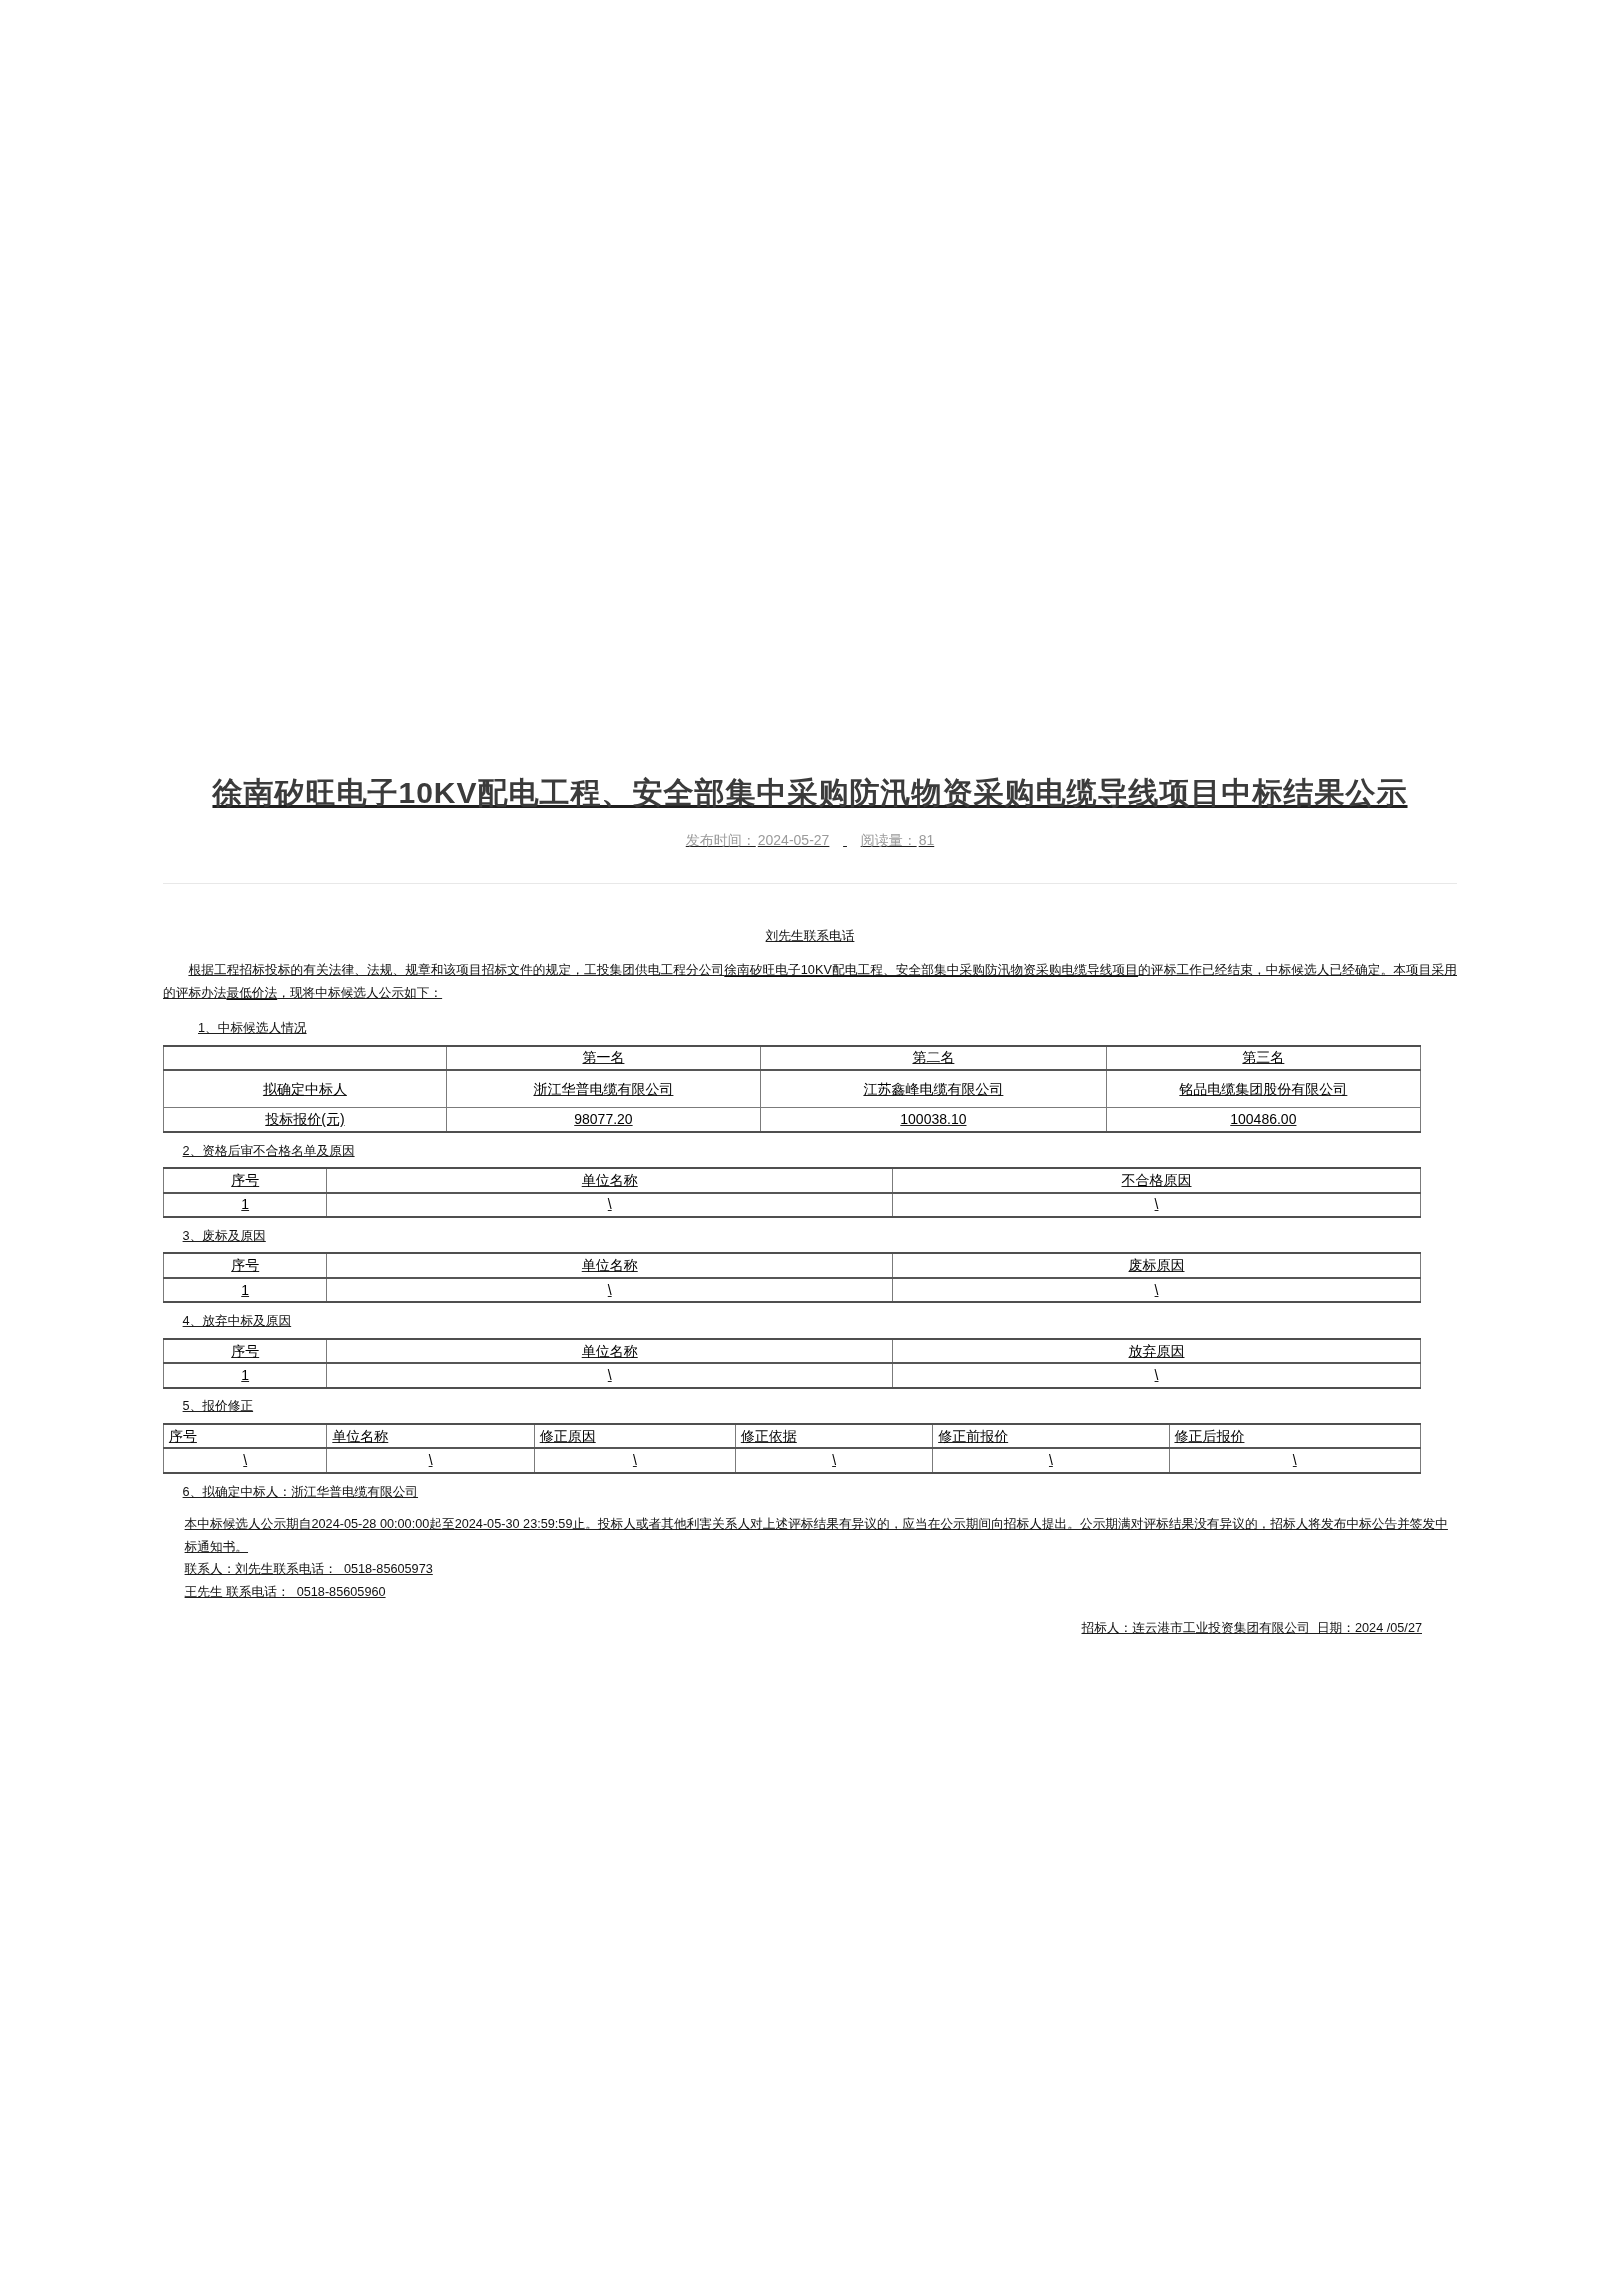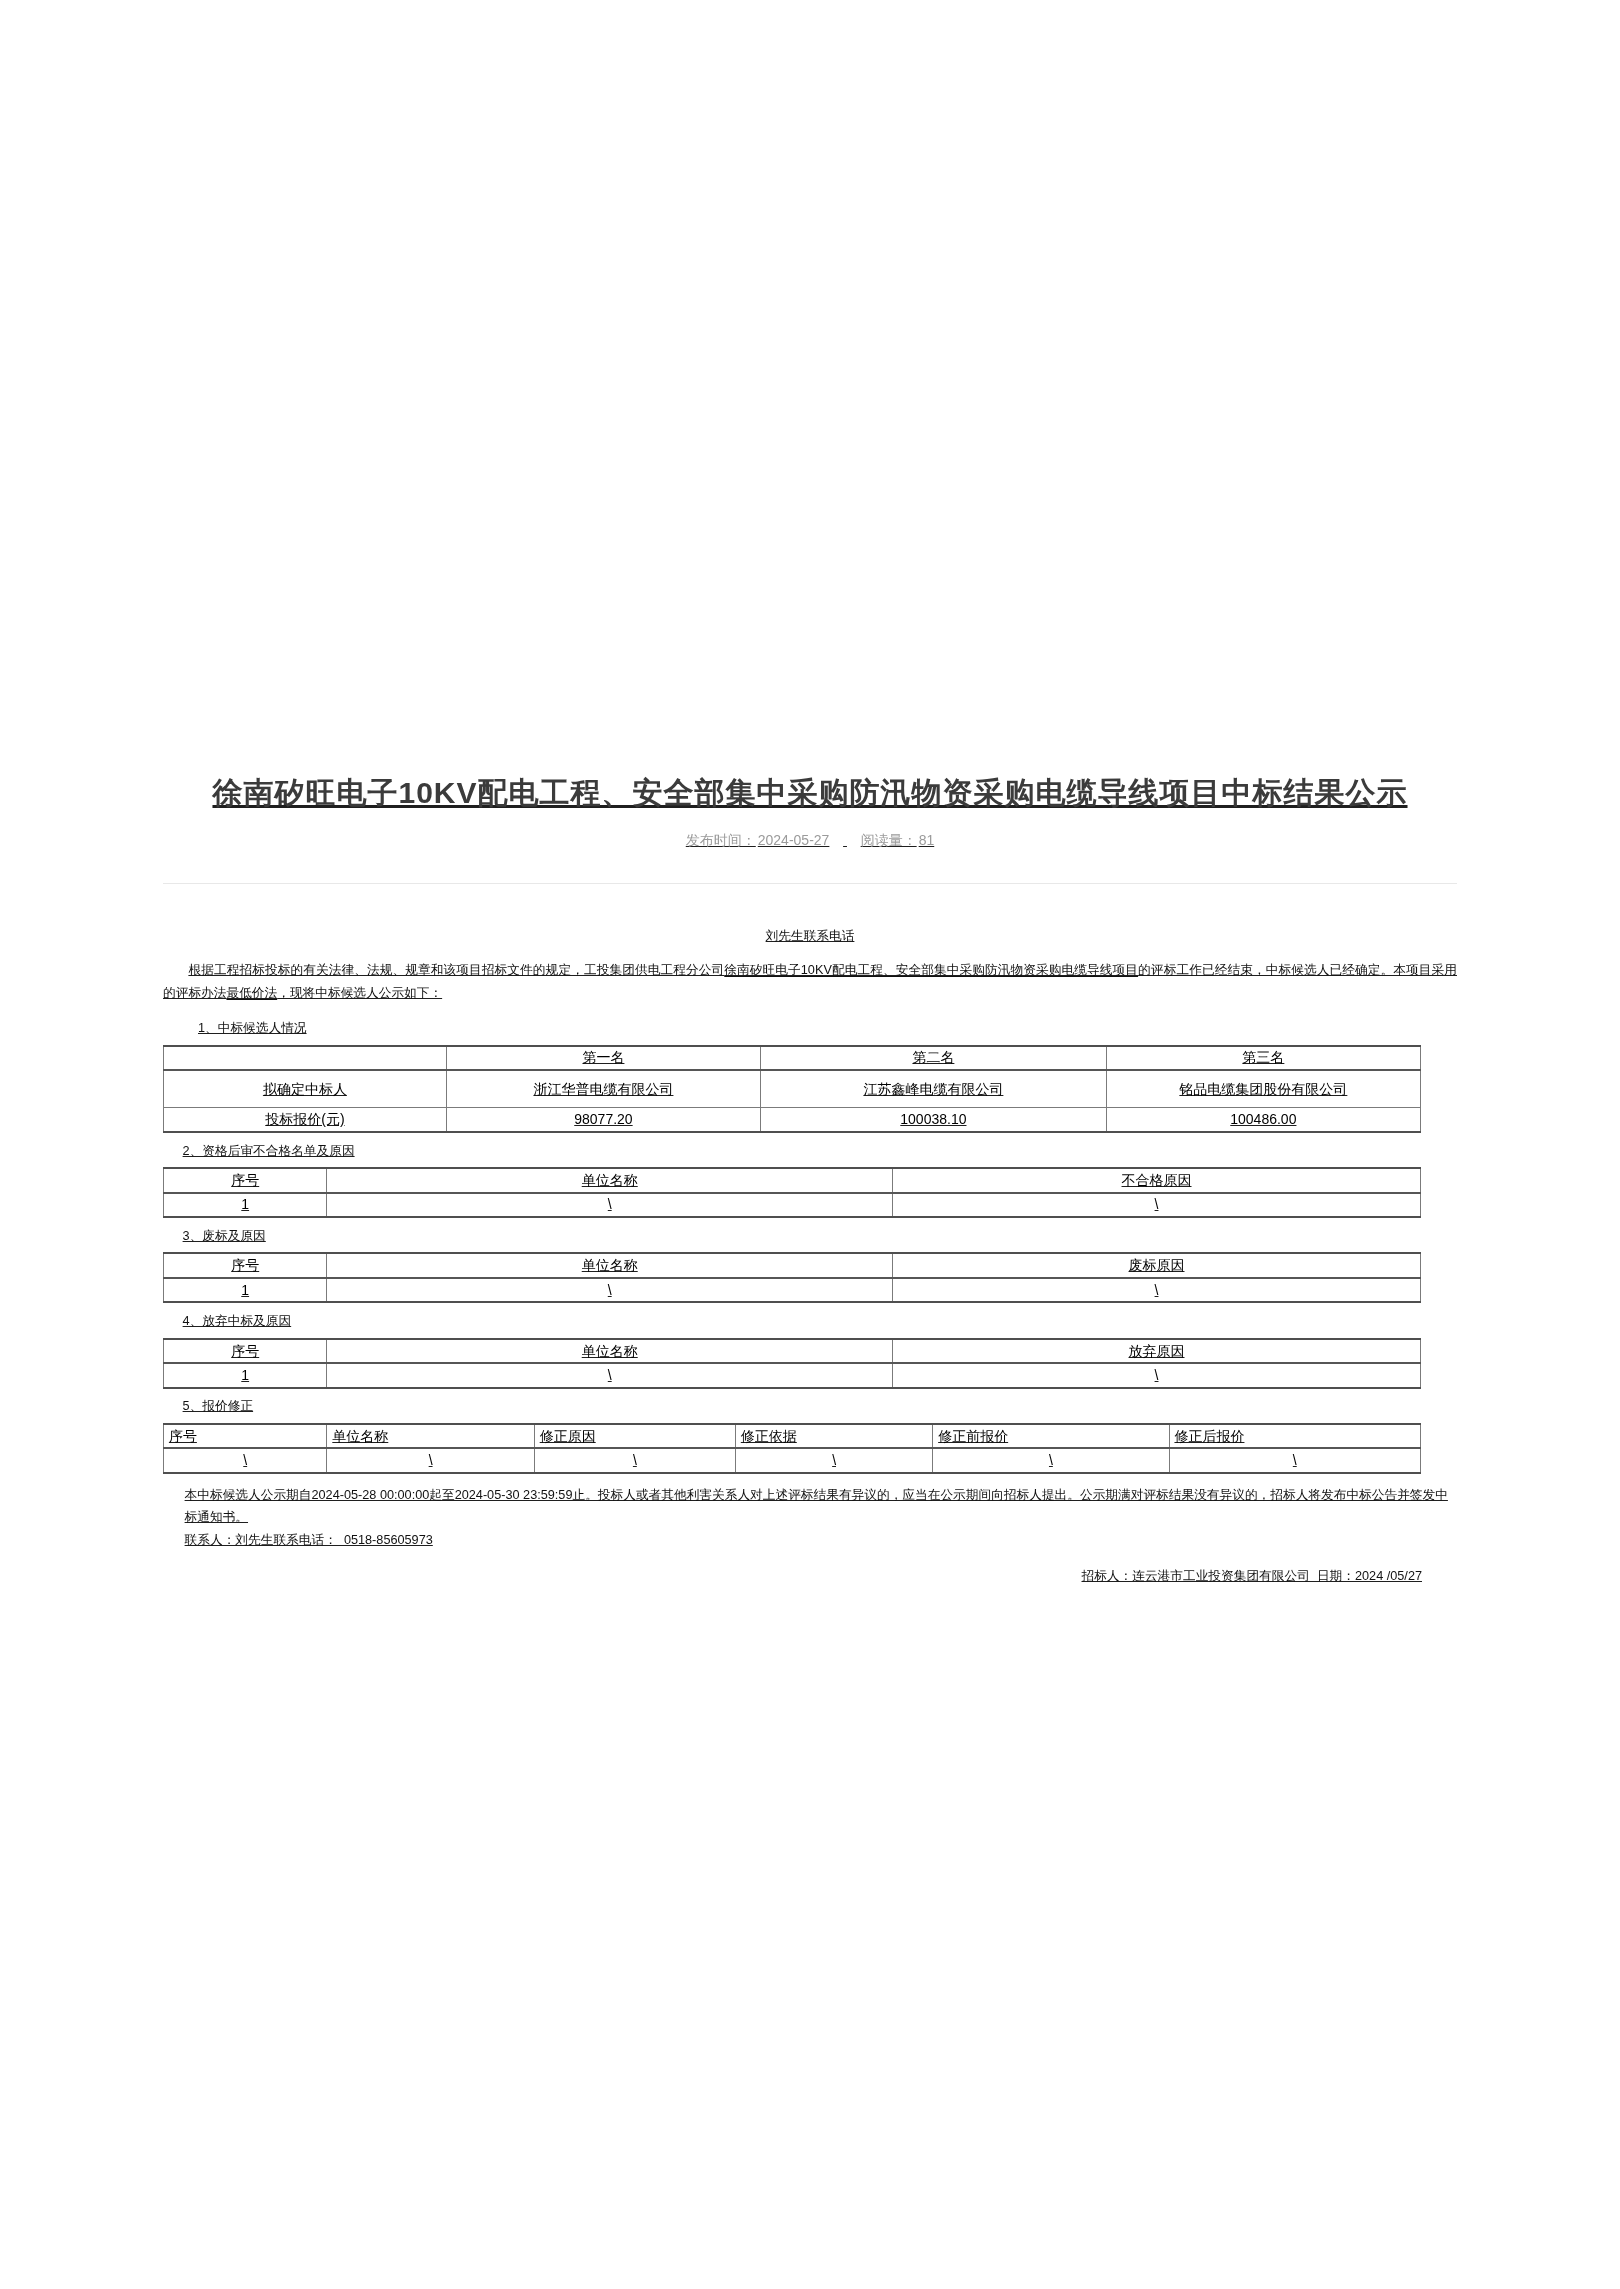--- a/index.html
+++ b/index.html
@@ -238,20 +238,22 @@
         <td>\</td>
         <td>\</td>
         <td>\</td>
         <td>\</td>
         <td>\</td>
         <td>\</td>
       </tr>
     </tbody>
       </table>
 
+    <div class="section-label">6、拟确定中标人：浙江华普电缆有限公司</div>
 
     <p class="closing-para">本中标候选人公示期自2024-05-28 00:00:00起至2024-05-30 23:59:59止。投标人或者其他利害关系人对上述评标结果有异议的，应当在公示期间向招标人提出。公示期满对评标结果没有异议的，招标人将发布中标公告并签发中标通知书。</p>
     <div class="contact-line">联系人：刘先生联系电话：  0518-85605973</div>
+    <div class="contact-line">王先生 联系电话：  0518-85605960</div>
     <div class="footer-right">招标人：连云港市工业投资集团有限公司  日期：2024 /05/27</div>
 
   </div>
 </div>
 
 
 </body></html>

